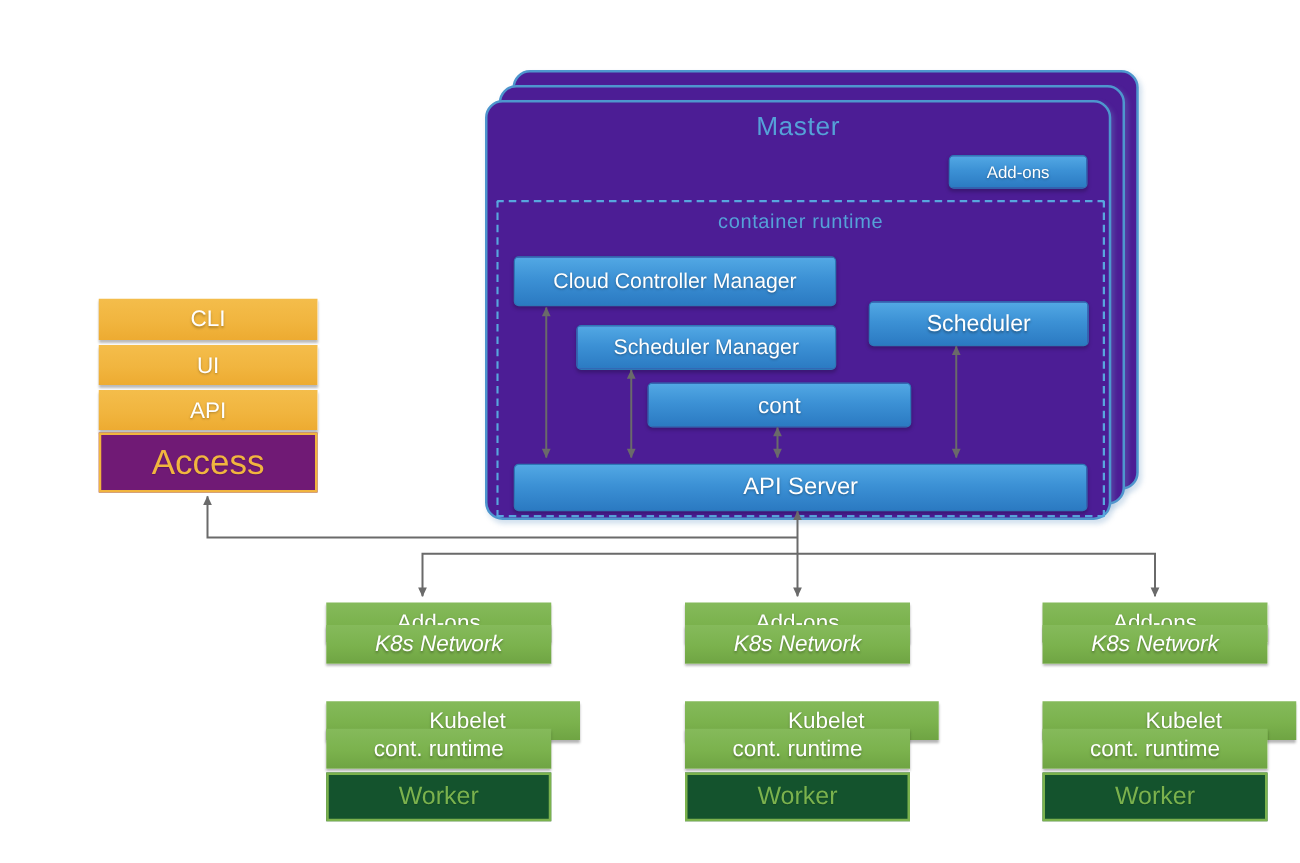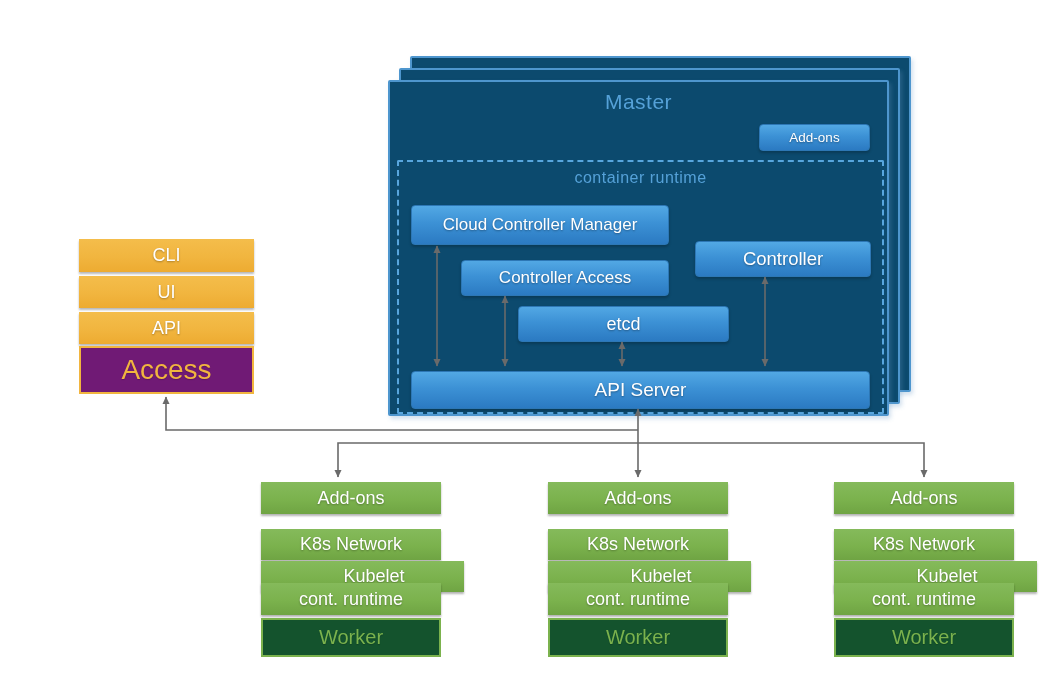--- a/index.html
+++ b/index.html
@@ -4,23 +4,23 @@
 <style>
   html, body { margin:0; padding:0; background:#ffffff; }
   .canvas {
     position:relative; width:1040px; height:690px; background:#ffffff;
     font-family:"Liberation Sans", sans-serif; overflow:hidden;
   }
   .abs { position:absolute; box-sizing:border-box; }
 
   
   .master-layer {
-    background:#0c4a6e;
+    background:#4c1d95;
     border:2px solid var(--blue-outline,#4e96ce);
-    border-radius:2px;
+    border-radius:14px;
     box-shadow:2px 3px 4px rgba(110,155,200,0.30);
   }
   .layer-back { left:410px; top:56px;  width:501px; height:336px; }
   .layer-mid  { left:399px; top:68px;  width:501px; height:336px; }
   .master     { left:388px; top:80px;  width:501px; height:336px; }
 
   .master-title {
     left:0; top:8px; width:100%; text-align:center;
     font-size:21px; letter-spacing:0.5px; color:var(--blue-text,#55a1d8);
   }
@@ -79,21 +79,21 @@
   .ws-1 { left:261px; } .ws-2 { left:548px; } .ws-3 { left:834px; }
   .green-row {
     position:absolute; left:0; width:180px; height:31px;
     background:linear-gradient(180deg,#85ba5b, var(--green,#7bb24d) 55%, #6fa443);
     color:#ffffff; font-size:18px;
     display:flex; align-items:center; justify-content:center;
     text-shadow:0 1px 2px rgba(0,0,0,0.3);
     box-shadow:0 2px 2px rgba(0,0,0,0.3);
   }
   .gr-0 { top:0;    height:32px; }
-  .gr-1 { top:47px; }
+  .gr-1 { top:18px;font-style:italic; }
   .gr-2 { top:79px;padding-left:23px; }
   .gr-3 { top:101px; height:32px; }
   .worker-label {
     position:absolute; left:0; top:136px; width:180px; height:39px;
     background:#14532d; border:2px solid var(--green,#7bb24d);
     color:var(--green,#7bb24d); font-size:20px;
     display:flex; align-items:center; justify-content:center;
     text-shadow:0 1px 1px rgba(0,0,0,0.18);
     box-sizing:border-box;
   }
@@ -110,23 +110,23 @@
   <div class="abs master-layer layer-back"></div>
   <div class="abs master-layer layer-mid"></div>
 
   <div class="abs master-layer master">
     <div class="abs master-title">Master</div>
     <div class="abs blue-box btn-addons">Add-ons</div>
 
     <div class="abs runtime">
       <div class="abs runtime-title">container runtime</div>
       <div class="abs blue-box comp-ccm">Cloud Controller Manager</div>
-      <div class="abs blue-box comp-sched">Controller</div>
-      <div class="abs blue-box comp-cm">Controller Access</div>
-      <div class="abs blue-box comp-etcd">etcd</div>
+      <div class="abs blue-box comp-sched">Scheduler</div>
+      <div class="abs blue-box comp-cm">Scheduler Manager</div>
+      <div class="abs blue-box comp-etcd">cont</div>
       <div class="abs blue-box comp-api">API Server</div>
     </div>
   </div>
 
   <div class="abs access-stack">
     <div class="orange-row" style="top:0;   height:33px;">CLI</div>
     <div class="orange-row" style="top:37px;">UI</div>
     <div class="orange-row" style="top:73px;">API</div>
     <div class="access-label">Access</div>
   </div>

